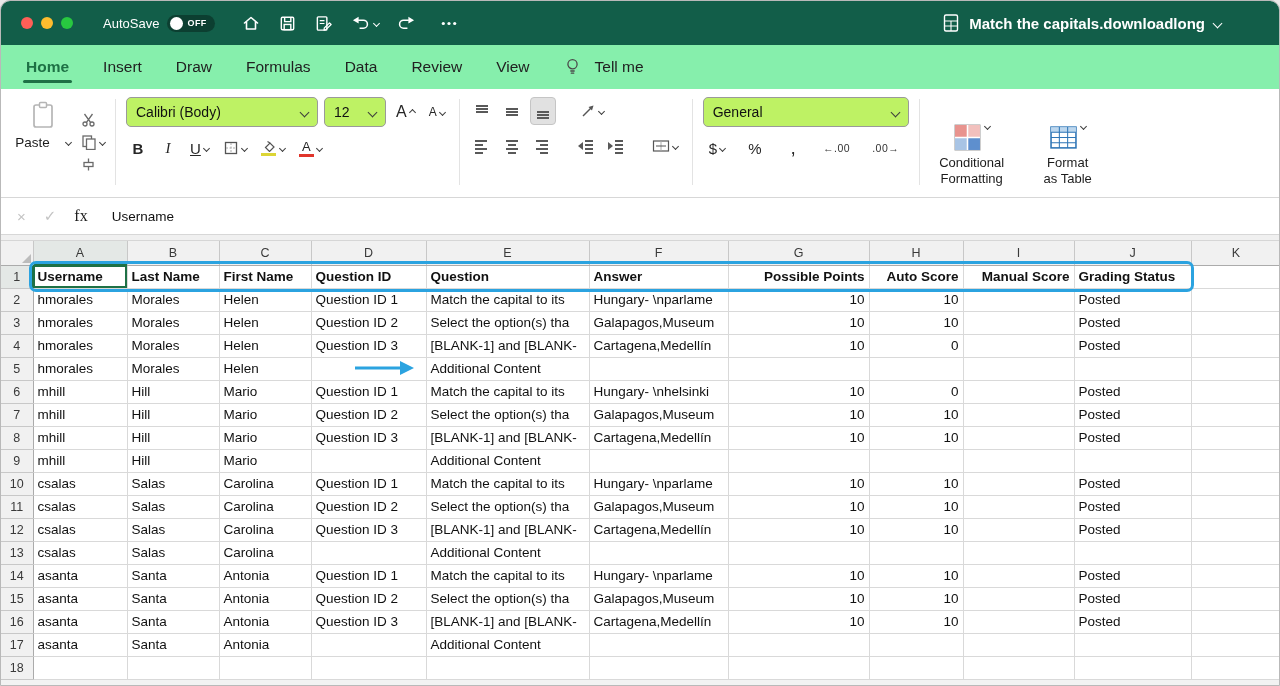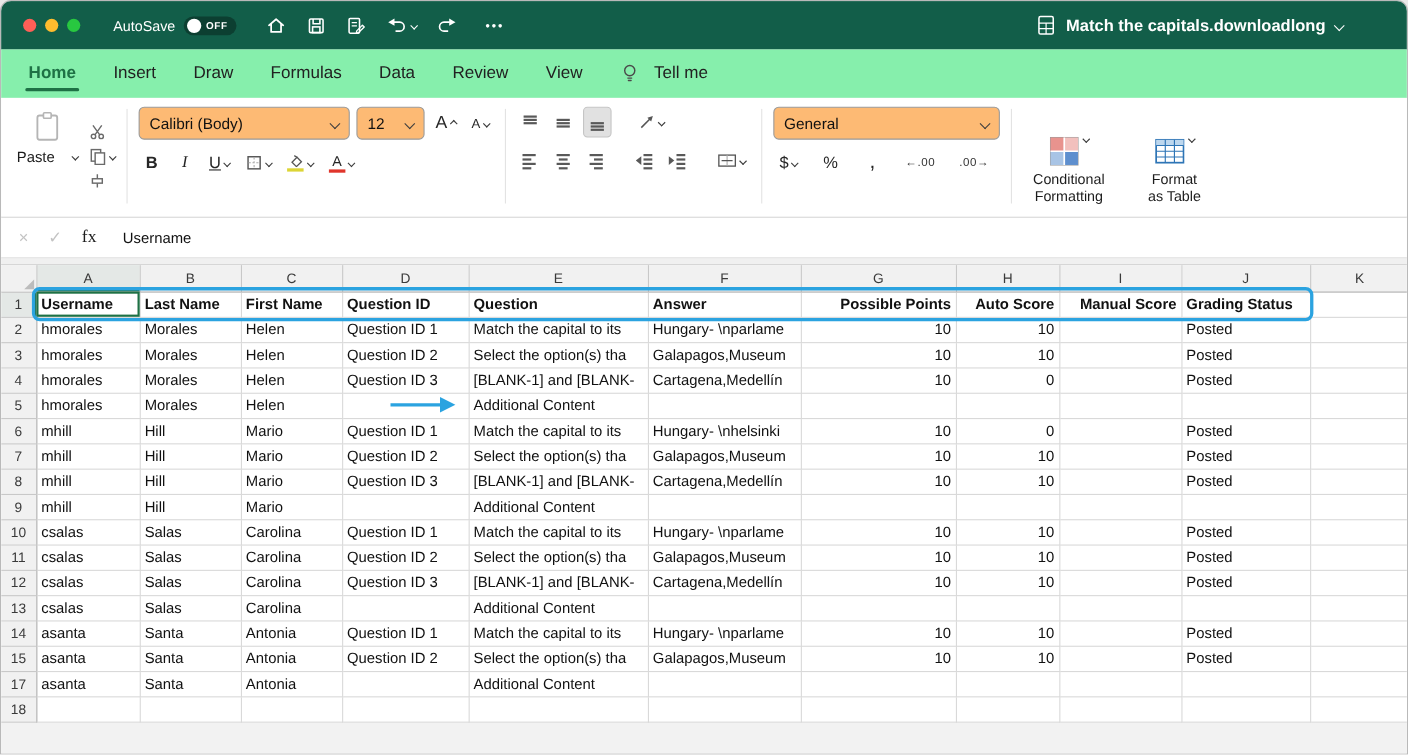--- a/index.html
+++ b/index.html
@@ -35,21 +35,21 @@
 .tab{font-size:15.5px;color:#212121;position:relative;padding:11px 1px;cursor:default;white-space:nowrap}
 .tab.active{color:var(--accent,#1E7145);font-weight:700}
 .tab.active::after{content:"";position:absolute;left:-2px;right:-2px;bottom:4px;height:3px;border-radius:2px;background:var(--accent,#1E7145)}
 .tellme{display:flex;align-items:center;gap:15px;margin-left:34px;font-size:15.5px;color:#212121}
 
 
 .toolbar{flex:0 0 108px;display:flex;align-items:stretch;padding:8px 6px 10px 14px;background:#fff}
 .vsep{width:1px;background:#e3e3e3;margin:2px 10px}
 .group{display:flex;flex-direction:column;gap:7px}
 .row{display:flex;align-items:center;gap:6px}
-.combo{height:30px;border:1px solid #9a9a9a;border-radius:5px;background:#fdba74;display:flex;align-items:center;padding:0 9px;font-size:14px;color:#111;cursor:default}
+.combo{height:30px;border:1px solid #9a9a9a;border-radius:5px;background:#bef264;display:flex;align-items:center;padding:0 9px;font-size:14px;color:#111;cursor:default}
 .combo .chev{margin-left:auto}
 .fontname{width:192px}
 .fontsize{width:62px}
 .numfmt{width:206px}
 .tbtn{height:28px;min-width:24px;display:flex;align-items:center;justify-content:center;gap:3px;padding:0 4px;border-radius:4px;font-size:15px;color:#262626;cursor:default}
 .tbtn.selected{background:#e1e1e1;border:1px solid #c5c5c5}
 .clipboard{flex-direction:row;gap:10px}
 .paste-btn{width:56px;display:flex;flex-direction:column;align-items:center;gap:5px;padding-top:3px}
 .paste-label{display:flex;align-items:center;gap:16px;font-size:13.5px;color:#1c1c1c}
 .clip-icons{display:flex;flex-direction:column;gap:7px;justify-content:center}
@@ -670,20 +670,34 @@
             <td class="c">Question ID 2</td>
             <td class="c">Select the option(s) tha</td>
             <td class="c">Galapagos,Museum</td>
             <td class="c num">10</td>
             <td class="c num">10</td>
             <td class="c num"></td>
             <td class="c">Posted</td>
             <td class="c"></td>
           </tr>
           <tr class="r">
+            <td class="rh">16</td>
+            <td class="c">asanta</td>
+            <td class="c">Santa</td>
+            <td class="c">Antonia</td>
+            <td class="c">Question ID 3</td>
+            <td class="c">[BLANK-1] and [BLANK-</td>
+            <td class="c">Cartagena,Medellín</td>
+            <td class="c num">10</td>
+            <td class="c num">10</td>
+            <td class="c num"></td>
+            <td class="c">Posted</td>
+            <td class="c"></td>
+          </tr>
+          <tr class="r">
             <td class="rh">17</td>
             <td class="c">asanta</td>
             <td class="c">Santa</td>
             <td class="c">Antonia</td>
             <td class="c"></td>
             <td class="c">Additional Content</td>
             <td class="c"></td>
             <td class="c num"></td>
             <td class="c num"></td>
             <td class="c num"></td>

